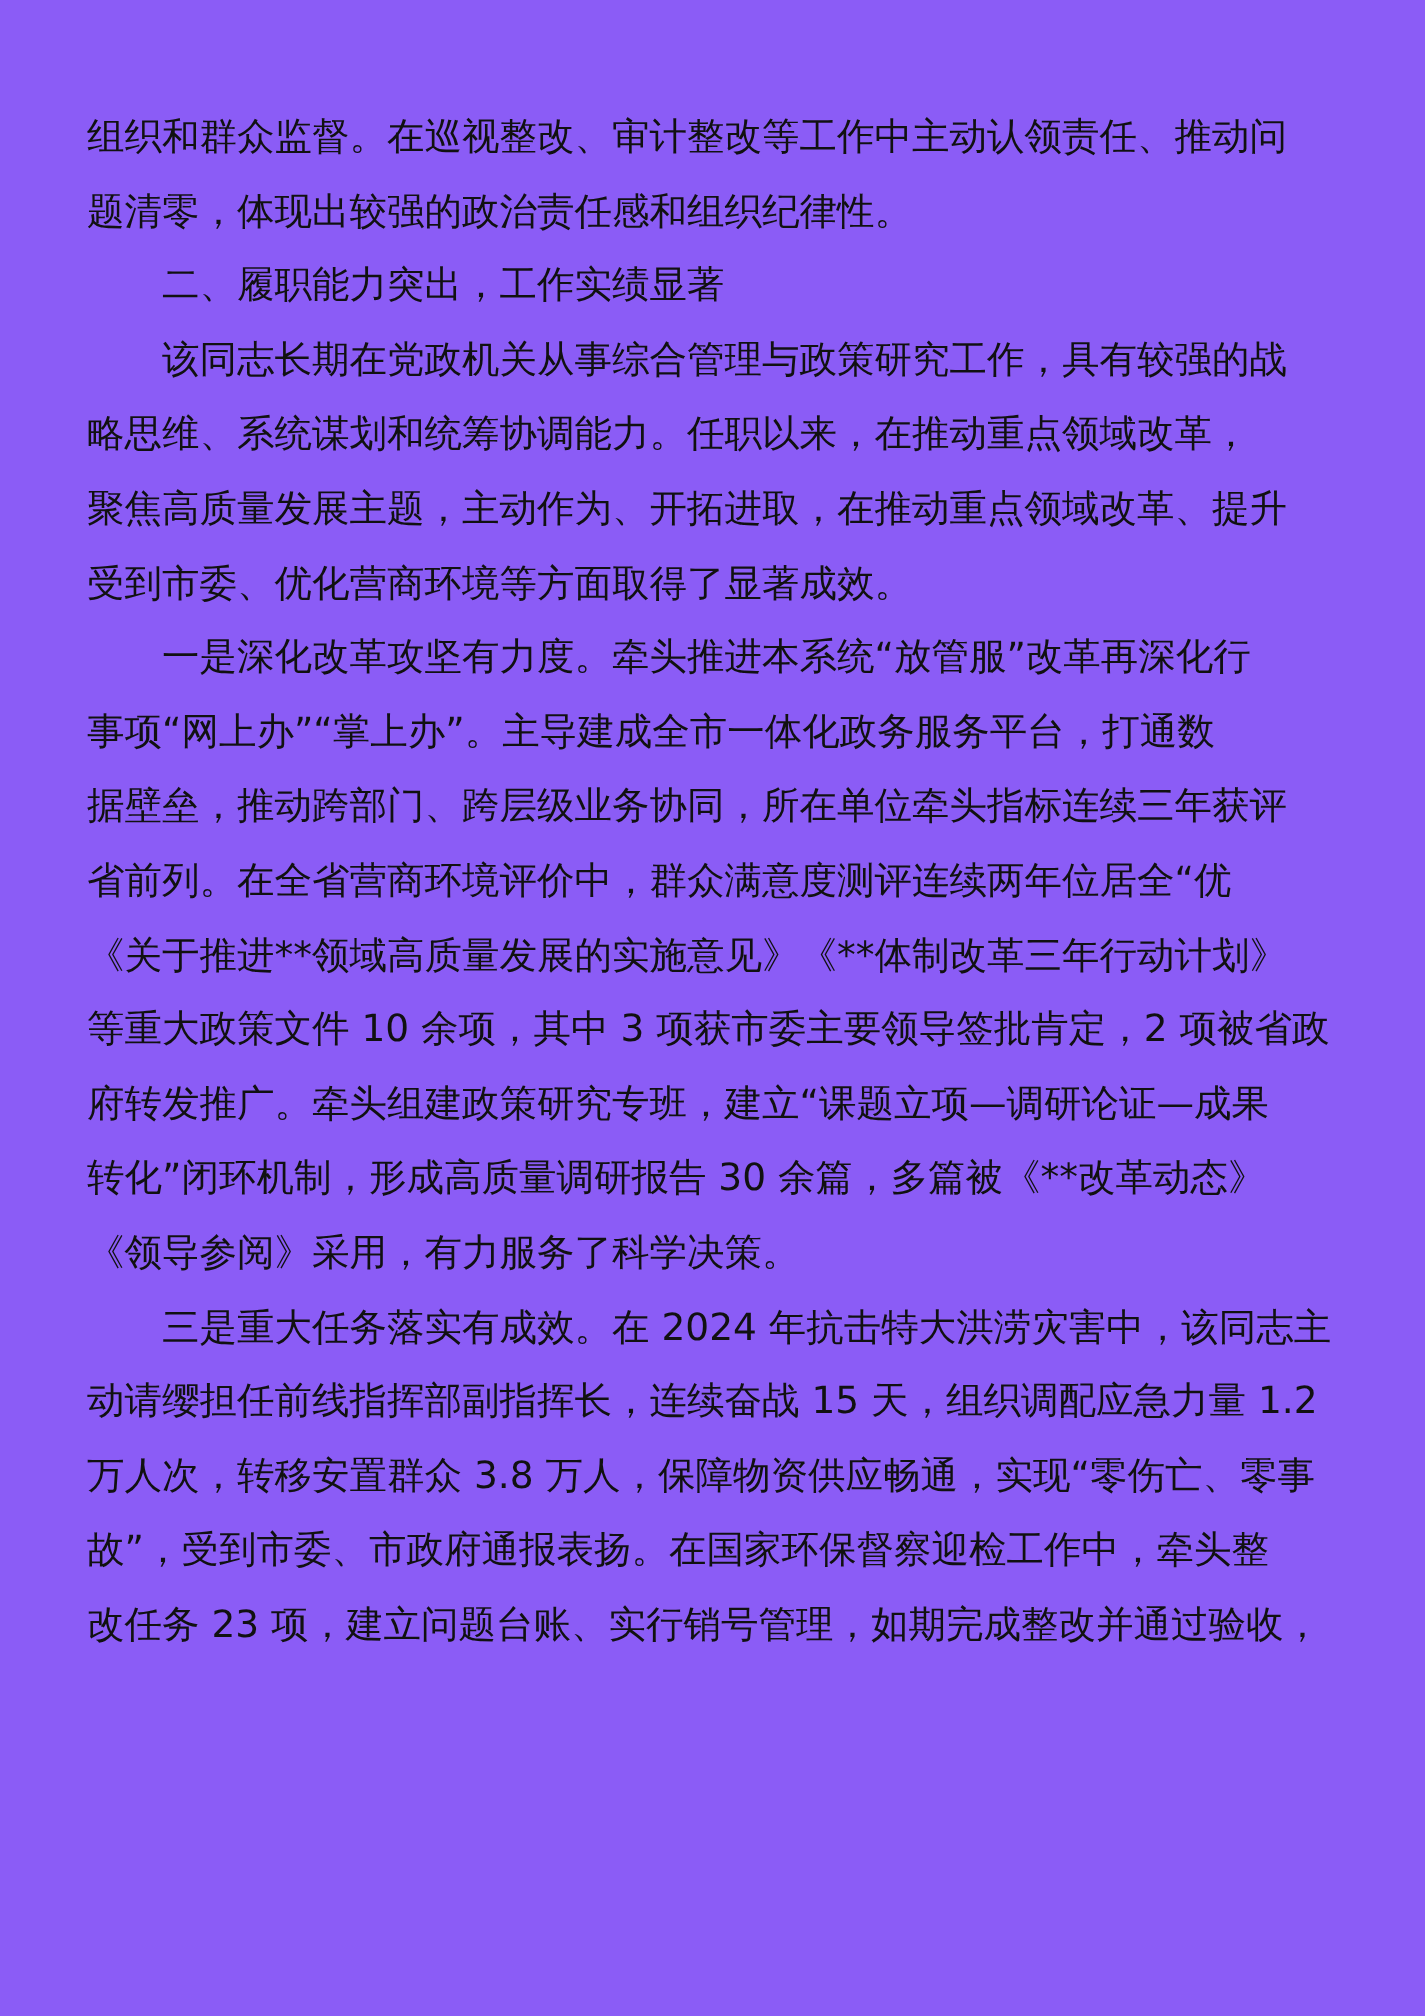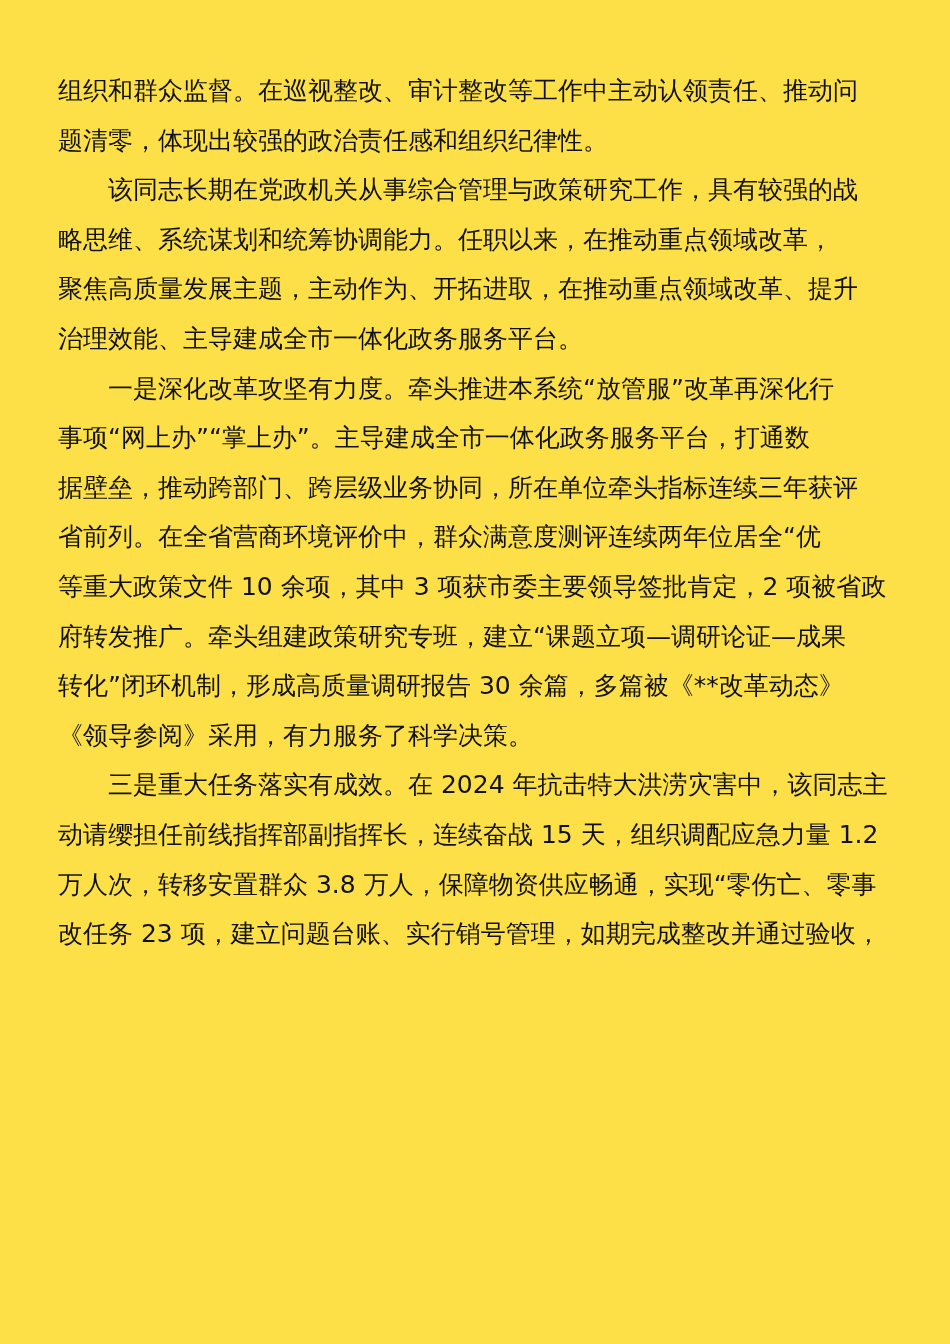--- a/index.html
+++ b/index.html
@@ -1,19 +1,19 @@
 <!DOCTYPE html>
 <html><head>
 <meta charset="utf-8">
 <style>
   html, body { margin: 0; padding: 0; background: #ffffff; }
   body { width: 950px; height: 1344px; overflow: hidden; position: relative; }
   .page {
     position: absolute; left: 0; top: 0; width: 950px; height: 1344px;
-    background: #fde047;
+    background: #8b5cf6;
   }
   .body-text {
     position: absolute; left: 58px; top: 66px; width: 840px;
     font-family: "DejaVu Sans", "Liberation Sans", sans-serif;
     font-size: 25px; color: #111111;
   }
   .line {
     height: 49.6px; line-height: 49.6px; white-space: nowrap;
     letter-spacing: 0px;
   }
@@ -23,43 +23,48 @@
 <body>
 
 <div class="page">
   <div class="body-text">
 
     <div>
       <div class="line">组织和群众监督。在巡视整改、审计整改等工作中主动认领责任、推动问</div>
       <div class="line">题清零，体现出较强的政治责任感和组织纪律性。</div>
     </div>
 
+    <div>
+      <div class="line indent">二、履职能力突出，工作实绩显著</div>
+    </div>
 
     <div>
       <div class="line indent">该同志长期在党政机关从事综合管理与政策研究工作，具有较强的战</div>
       <div class="line">略思维、系统谋划和统筹协调能力。任职以来，在推动重点领域改革，</div>
       <div class="line">聚焦高质量发展主题，主动作为、开拓进取，在推动重点领域改革、提升</div>
-      <div class="line">治理效能、主导建成全市一体化政务服务平台。</div>
+      <div class="line">受到市委、优化营商环境等方面取得了显著成效。</div>
     </div>
 
     <div>
       <div class="line indent">一是深化改革攻坚有力度。牵头推进本系统“放管服”改革再深化行</div>
       <div class="line">事项“网上办”“掌上办”。主导建成全市一体化政务服务平台，打通数</div>
       <div class="line">据壁垒，推动跨部门、跨层级业务协同，所在单位牵头指标连续三年获评</div>
       <div class="line">省前列。在全省营商环境评价中，群众满意度测评连续两年位居全“优</div>
     </div>
 
     <div>
+      <div class="line">《关于推进**领域高质量发展的实施意见》《**体制改革三年行动计划》</div>
       <div class="line">等重大政策文件 10 余项，其中 3 项获市委主要领导签批肯定，2 项被省政</div>
       <div class="line">府转发推广。牵头组建政策研究专班，建立“课题立项—调研论证—成果</div>
       <div class="line">转化”闭环机制，形成高质量调研报告 30 余篇，多篇被《**改革动态》</div>
       <div class="line">《领导参阅》采用，有力服务了科学决策。</div>
     </div>
 
     <div>
       <div class="line indent">三是重大任务落实有成效。在 2024 年抗击特大洪涝灾害中，该同志主</div>
       <div class="line">动请缨担任前线指挥部副指挥长，连续奋战 15 天，组织调配应急力量 1.2</div>
       <div class="line">万人次，转移安置群众 3.8 万人，保障物资供应畅通，实现“零伤亡、零事</div>
+      <div class="line">故”，受到市委、市政府通报表扬。在国家环保督察迎检工作中，牵头整</div>
       <div class="line">改任务 23 项，建立问题台账、实行销号管理，如期完成整改并通过验收，</div>
     </div>
 
   </div>
 </div>
 
 </body></html>

